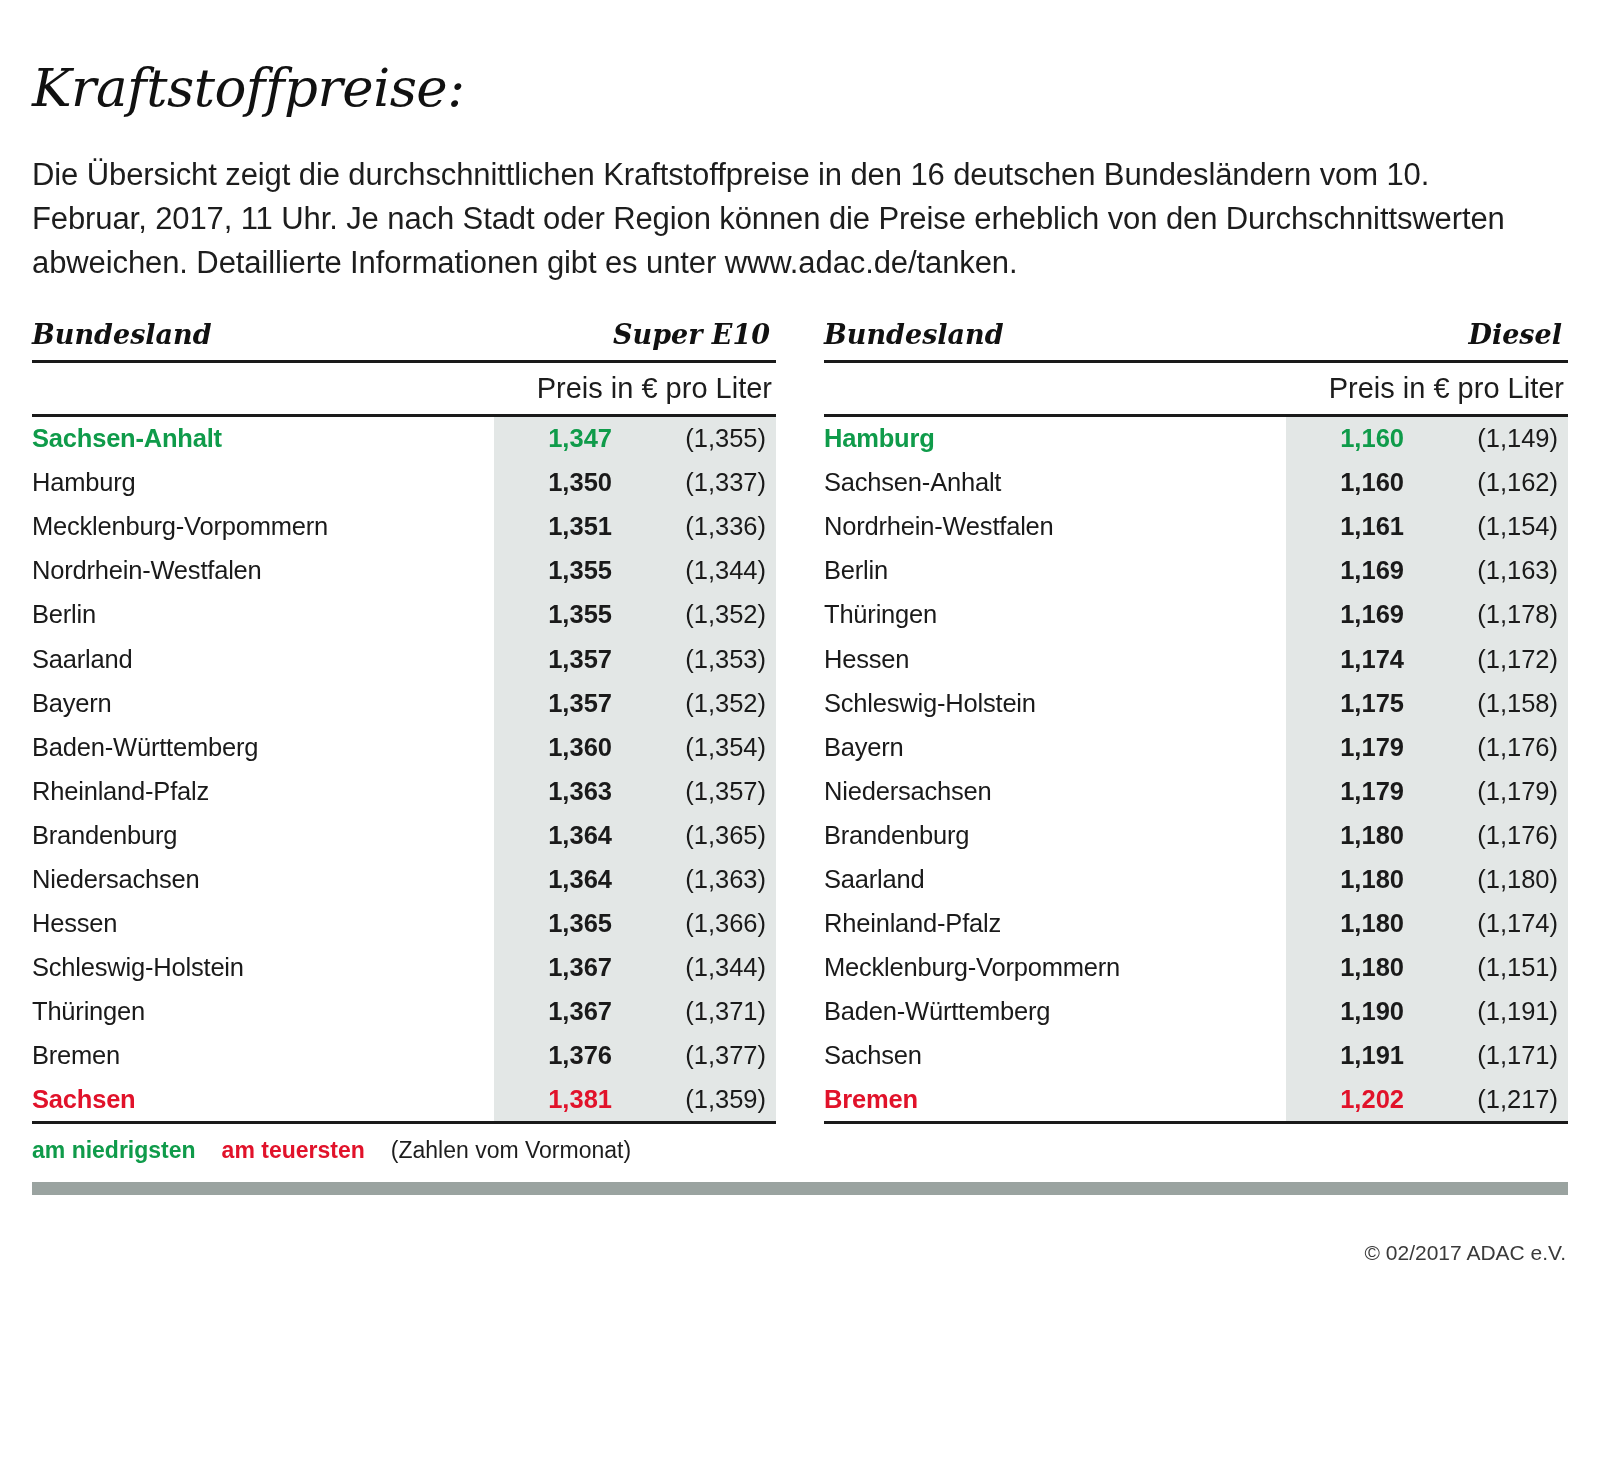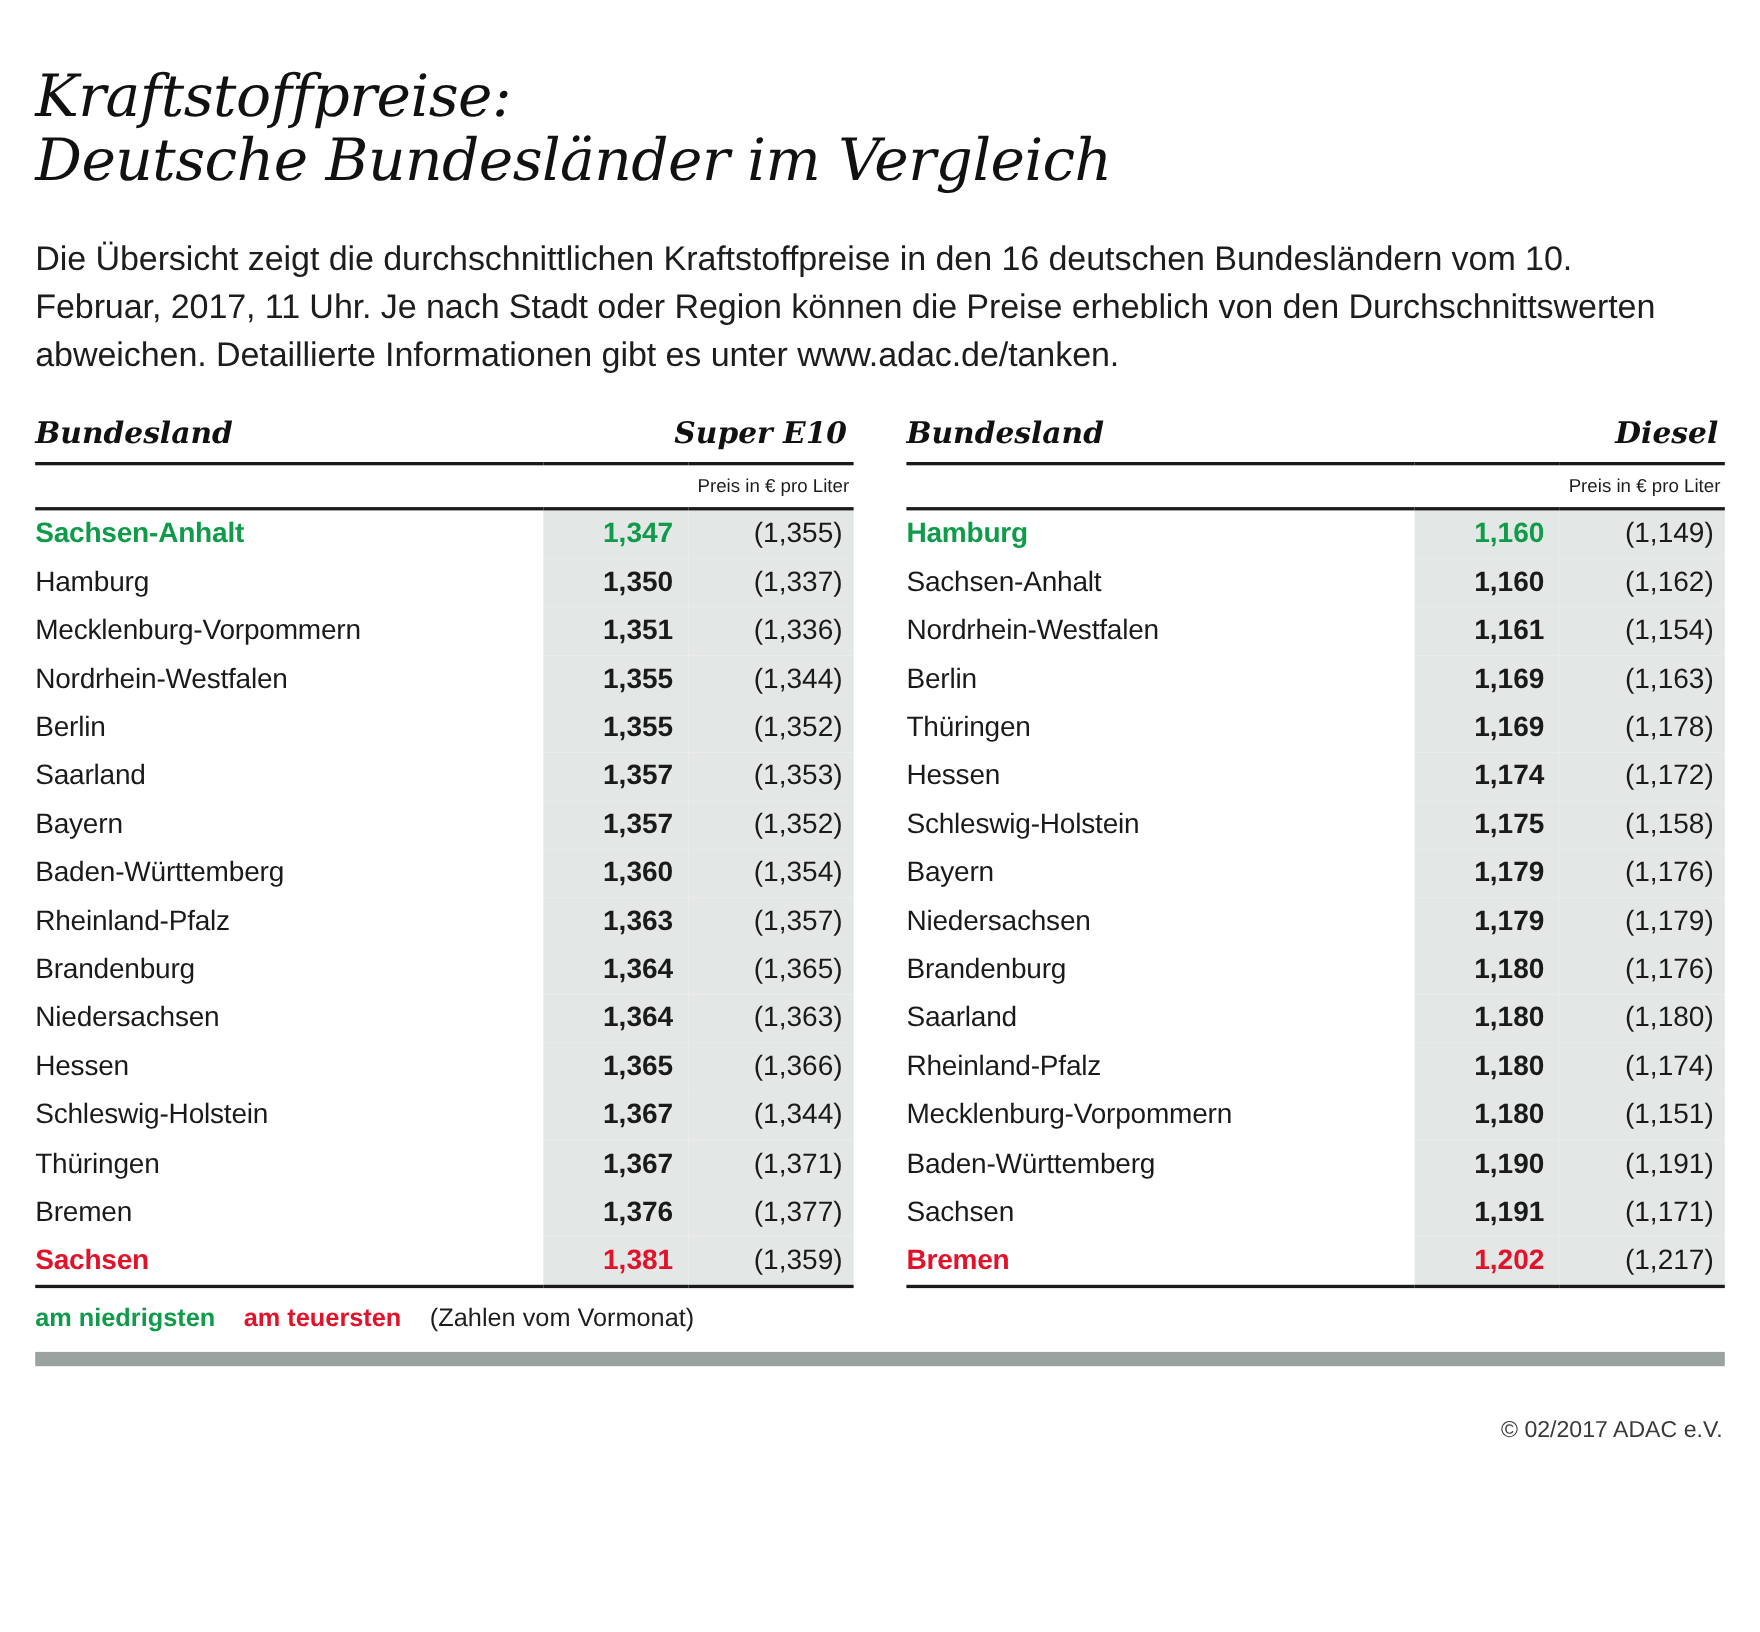--- a/index.html
+++ b/index.html
@@ -77,21 +77,21 @@
     padding: 0 0 10px 0;
     vertical-align: bottom;
   }
   .head-fuel { text-align: right; padding-right: 6px; }
   .rule-row td {
     border-bottom: 3px solid #1a1a1a;
     height: 0;
     padding: 0;
   }
   .subhead td {
-    font-size: 17px;
+    font-size: 29px;
     color: #1d1d1d;
     padding: 9px 0 9px 0;
     text-align: right;
     vertical-align: middle;
   }
   .subhead td.sub-label {
     padding-right: 4px;
   }
   .rule-row2 td {
     border-bottom: 3px solid #1a1a1a;
@@ -159,21 +159,20 @@
     padding-right: 2px;
   }
 </style>
 </head>
 <body>
 
 <div class="page">
 
   <h1 class="title">
     <span>Kraftstoffpreise:</span>
-    <span class="line2">Deutsche Bundesländer im Vergleich</span>
   </h1>
 
   <p class="intro">Die Übersicht zeigt die durchschnittlichen Kraftstoffpreise in den 16 deutschen Bundesländern vom 10. Februar, 2017, 11 Uhr. Je nach Stadt oder Region können die Preise erheblich von den Durchschnittswerten abweichen. Detaillierte Informationen gibt es unter www.adac.de/tanken.</p>
 
   <div class="tables">
 
     <div class="table-block">
       <table class="fuel">
         <colgroup>
             <col class="c-land">

